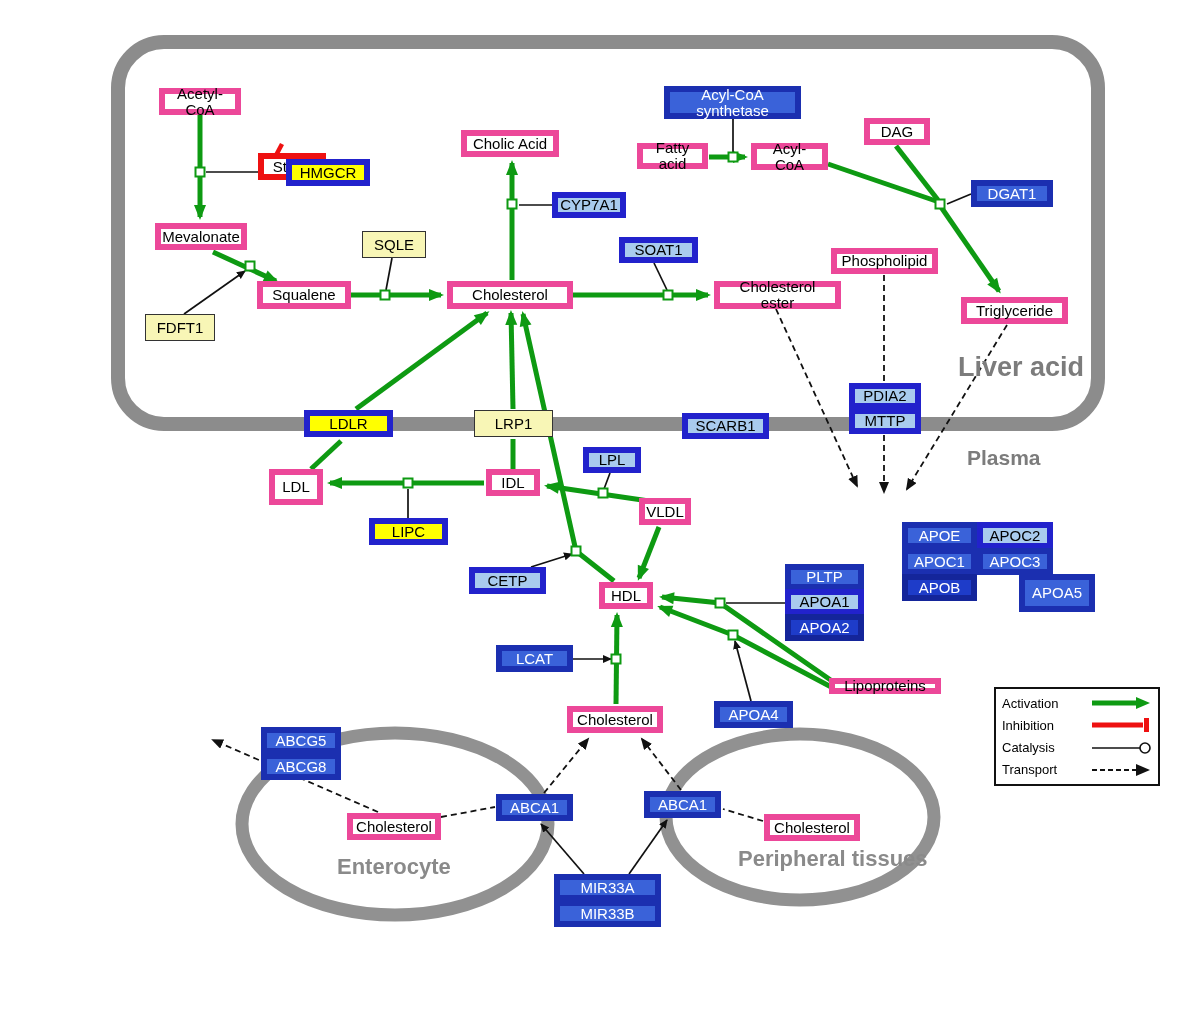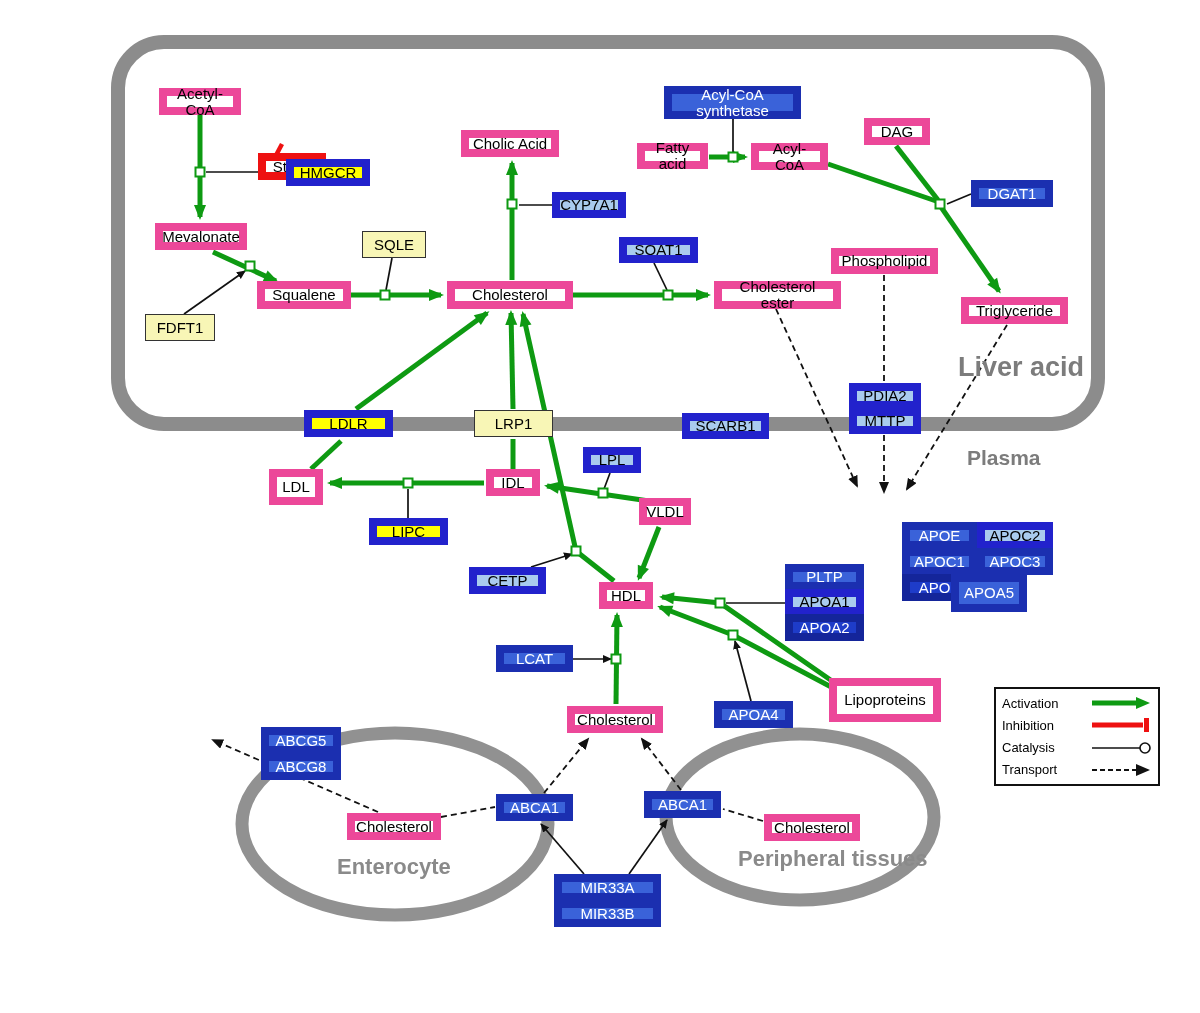--- a/index.html
+++ b/index.html
@@ -1,20 +1,20 @@
 <!DOCTYPE html>
 <html><head>
 <meta charset="utf-8">
 <style>
   html,body{margin:0;padding:0;background:#fff;}
   #stage{position:relative;width:1200px;height:1013px;background:#fff;overflow:hidden;
          font-family:"Liberation Sans",sans-serif;}
   #wires{position:absolute;left:0;top:0;z-index:1;}
   .node{position:absolute;z-index:3;box-sizing:border-box;display:flex;align-items:center;
-        justify-content:center;text-align:center;background:#fff;border:8px solid #ec4899;
+        justify-content:center;text-align:center;background:#fff;border:6px solid #ec4899;
         color:#000;font:15px/1.05 "Liberation Sans",sans-serif;padding:1px 2px;cursor:pointer;}
   .blue{background:#3A62D9;border-color:#1B2FB0;color:#fff;}
   .dblue{background:#1E3CC9;border-color:#14259A;color:#fff;}
   .lblue{background:#A9CBEE;border-color:#2222CC;color:#000;}
   .yellow{background:#FFFF00;border-color:#2222CC;color:#000;}
   .pyellow{background:#F8F6B6;border:1.5px solid #333;color:#000;}
   .statin{border-color:#EE1111;margin-top:36px;}
   .comp-label{position:absolute;z-index:2;font-weight:bold;color:#7C7C7C;}
   #liver-label{left:958px;top:352px;font-size:27px;}
   #plasma-label{left:967px;top:446px;font-size:21px;}
@@ -162,24 +162,24 @@
   <div class="node lblue" style="left:469px;top:567px;width:77px;height:27px">CETP</div>
   <div class="node" style="left:599px;top:582px;width:54px;height:27px">HDL</div>
   <div class="node blue" style="left:785px;top:564px;width:79px;height:26px">PLTP</div>
   <div class="node lblue" style="left:785px;top:589px;width:79px;height:26px">APOA1</div>
   <div class="node dblue" style="left:785px;top:614px;width:79px;height:27px">APOA2</div>
   <div class="node blue" style="left:902px;top:522px;width:75px;height:27px">APOE</div>
   <div class="node lblue" style="left:977px;top:522px;width:76px;height:27px">APOC2</div>
   <div class="node blue" style="left:902px;top:548px;width:75px;height:27px">APOC1</div>
   <div class="node blue" style="left:977px;top:548px;width:76px;height:27px">APOC3</div>
   <div class="node dblue" style="left:902px;top:574px;width:75px;height:27px">APOB</div>
-  <div class="node blue" style="left:951px;top:574px;width:76px;height:38px">APOA5</div>
+  <div class="node blue" style="left:1019px;top:574px;width:76px;height:38px">APOA5</div>
   <div class="node blue" style="left:496px;top:645px;width:77px;height:27px">LCAT</div>
   <div class="node blue" style="left:714px;top:701px;width:79px;height:27px">APOA4</div>
-  <div class="node" style="left:829px;top:678px;width:112px;height:44px">Lipoproteins</div>
+  <div class="node" style="left:829px;top:678px;width:112px;height:16px">Lipoproteins</div>
   <div class="node" style="left:567px;top:706px;width:96px;height:27px">Cholesterol</div>
   <div class="node blue" style="left:261px;top:727px;width:80px;height:27px">ABCG5</div>
   <div class="node blue" style="left:261px;top:753px;width:80px;height:27px">ABCG8</div>
   <div class="node" style="left:347px;top:813px;width:94px;height:27px">Cholesterol</div>
   <div class="node blue" style="left:496px;top:794px;width:77px;height:27px">ABCA1</div>
   <div class="node blue" style="left:644px;top:791px;width:77px;height:27px">ABCA1</div>
   <div class="node" style="left:764px;top:814px;width:96px;height:27px">Cholesterol</div>
   <div class="node blue" style="left:554px;top:874px;width:107px;height:27px">MIR33A</div>
   <div class="node blue" style="left:554px;top:900px;width:107px;height:27px">MIR33B</div>
 

